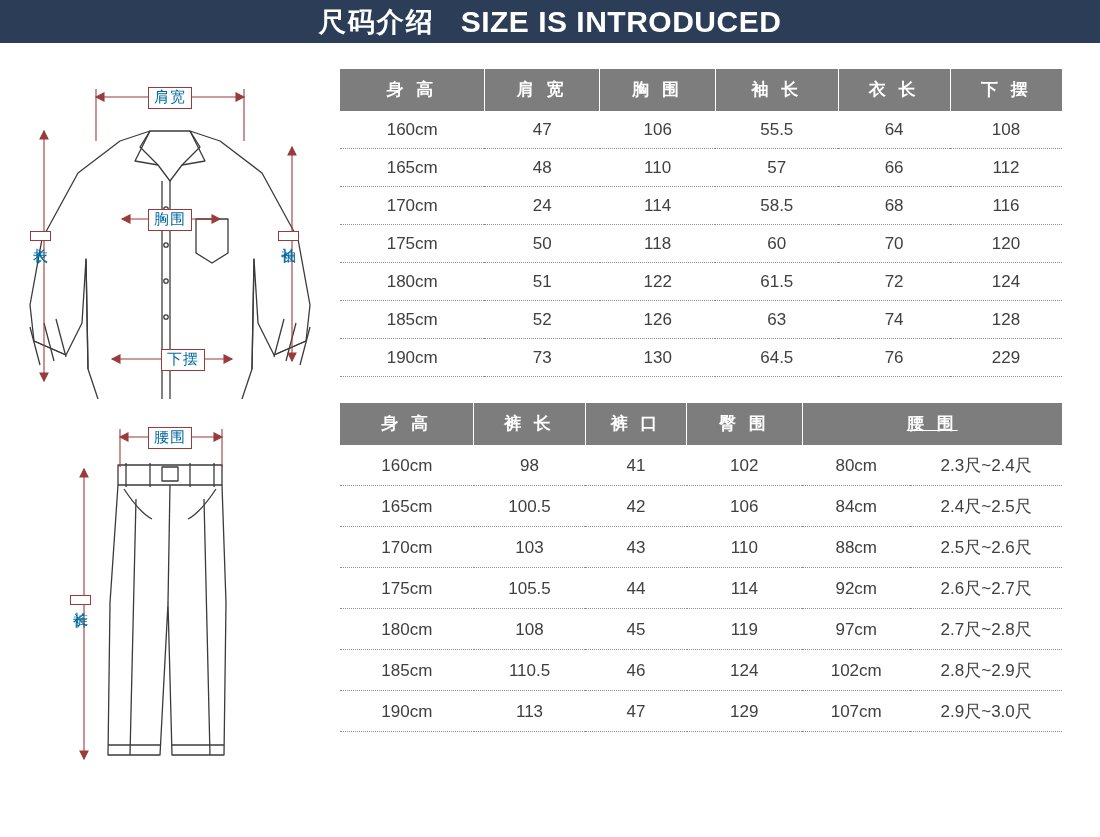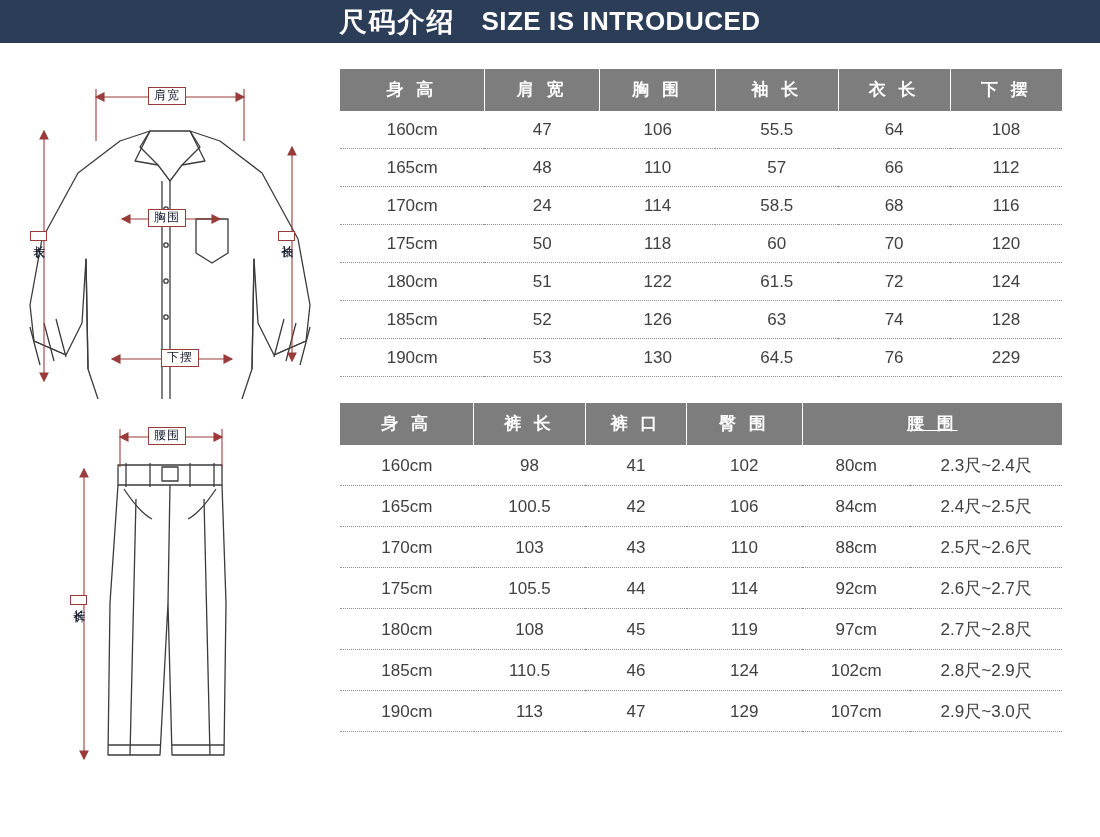--- a/index.html
+++ b/index.html
@@ -30,21 +30,21 @@
     gap: 26px;
   }
   .banner .cn {
     color: #ffffff;
     font-size: 27px;
     font-weight: bold;
     letter-spacing: 2px;
   }
   .banner .en {
     color: #ffffff;
-    font-size: 26px;
+    font-size: 30px;
     font-weight: bold;
     letter-spacing: 0.5px;
   }
 
   
   .block {
     position: relative;
     display: flex;
   }
   .fig-col {
@@ -100,22 +100,22 @@
   .pants-table col.p4 { width: 15%; }
   .pants-table col.p5 { width: 21%; }
   .pants-table th.waist-span { letter-spacing: 4px; text-decoration: underline; }
 
   
   .figure { position: relative; }
   .dim-label {
     position: absolute;
     background: #ffffff;
     border: 1px solid #9a3b3b;
-    color: #0f172a;
-    font-size: 12px;
+    color: #0369a1;
+    font-size: 15px;
     padding: 1px 5px 2px 5px;
     white-space: nowrap;
     letter-spacing: 1px;
     line-height: 1.1;
   }
   .dim-label.vert {
     writing-mode: vertical-rl;
     text-orientation: upright;
     letter-spacing: 0px;
     padding: 4px 1px;
@@ -272,21 +272,21 @@
           <tr>
             <td>185cm</td>
             <td>52</td>
             <td>126</td>
             <td>63</td>
             <td>74</td>
             <td>128</td>
           </tr>
           <tr>
             <td>190cm</td>
-            <td>53</td>
+            <td>73</td>
             <td>130</td>
             <td>64.5</td>
             <td>76</td>
             <td>229</td>
           </tr>
         </tbody>
       </table>
     </div>
   </div>
 

